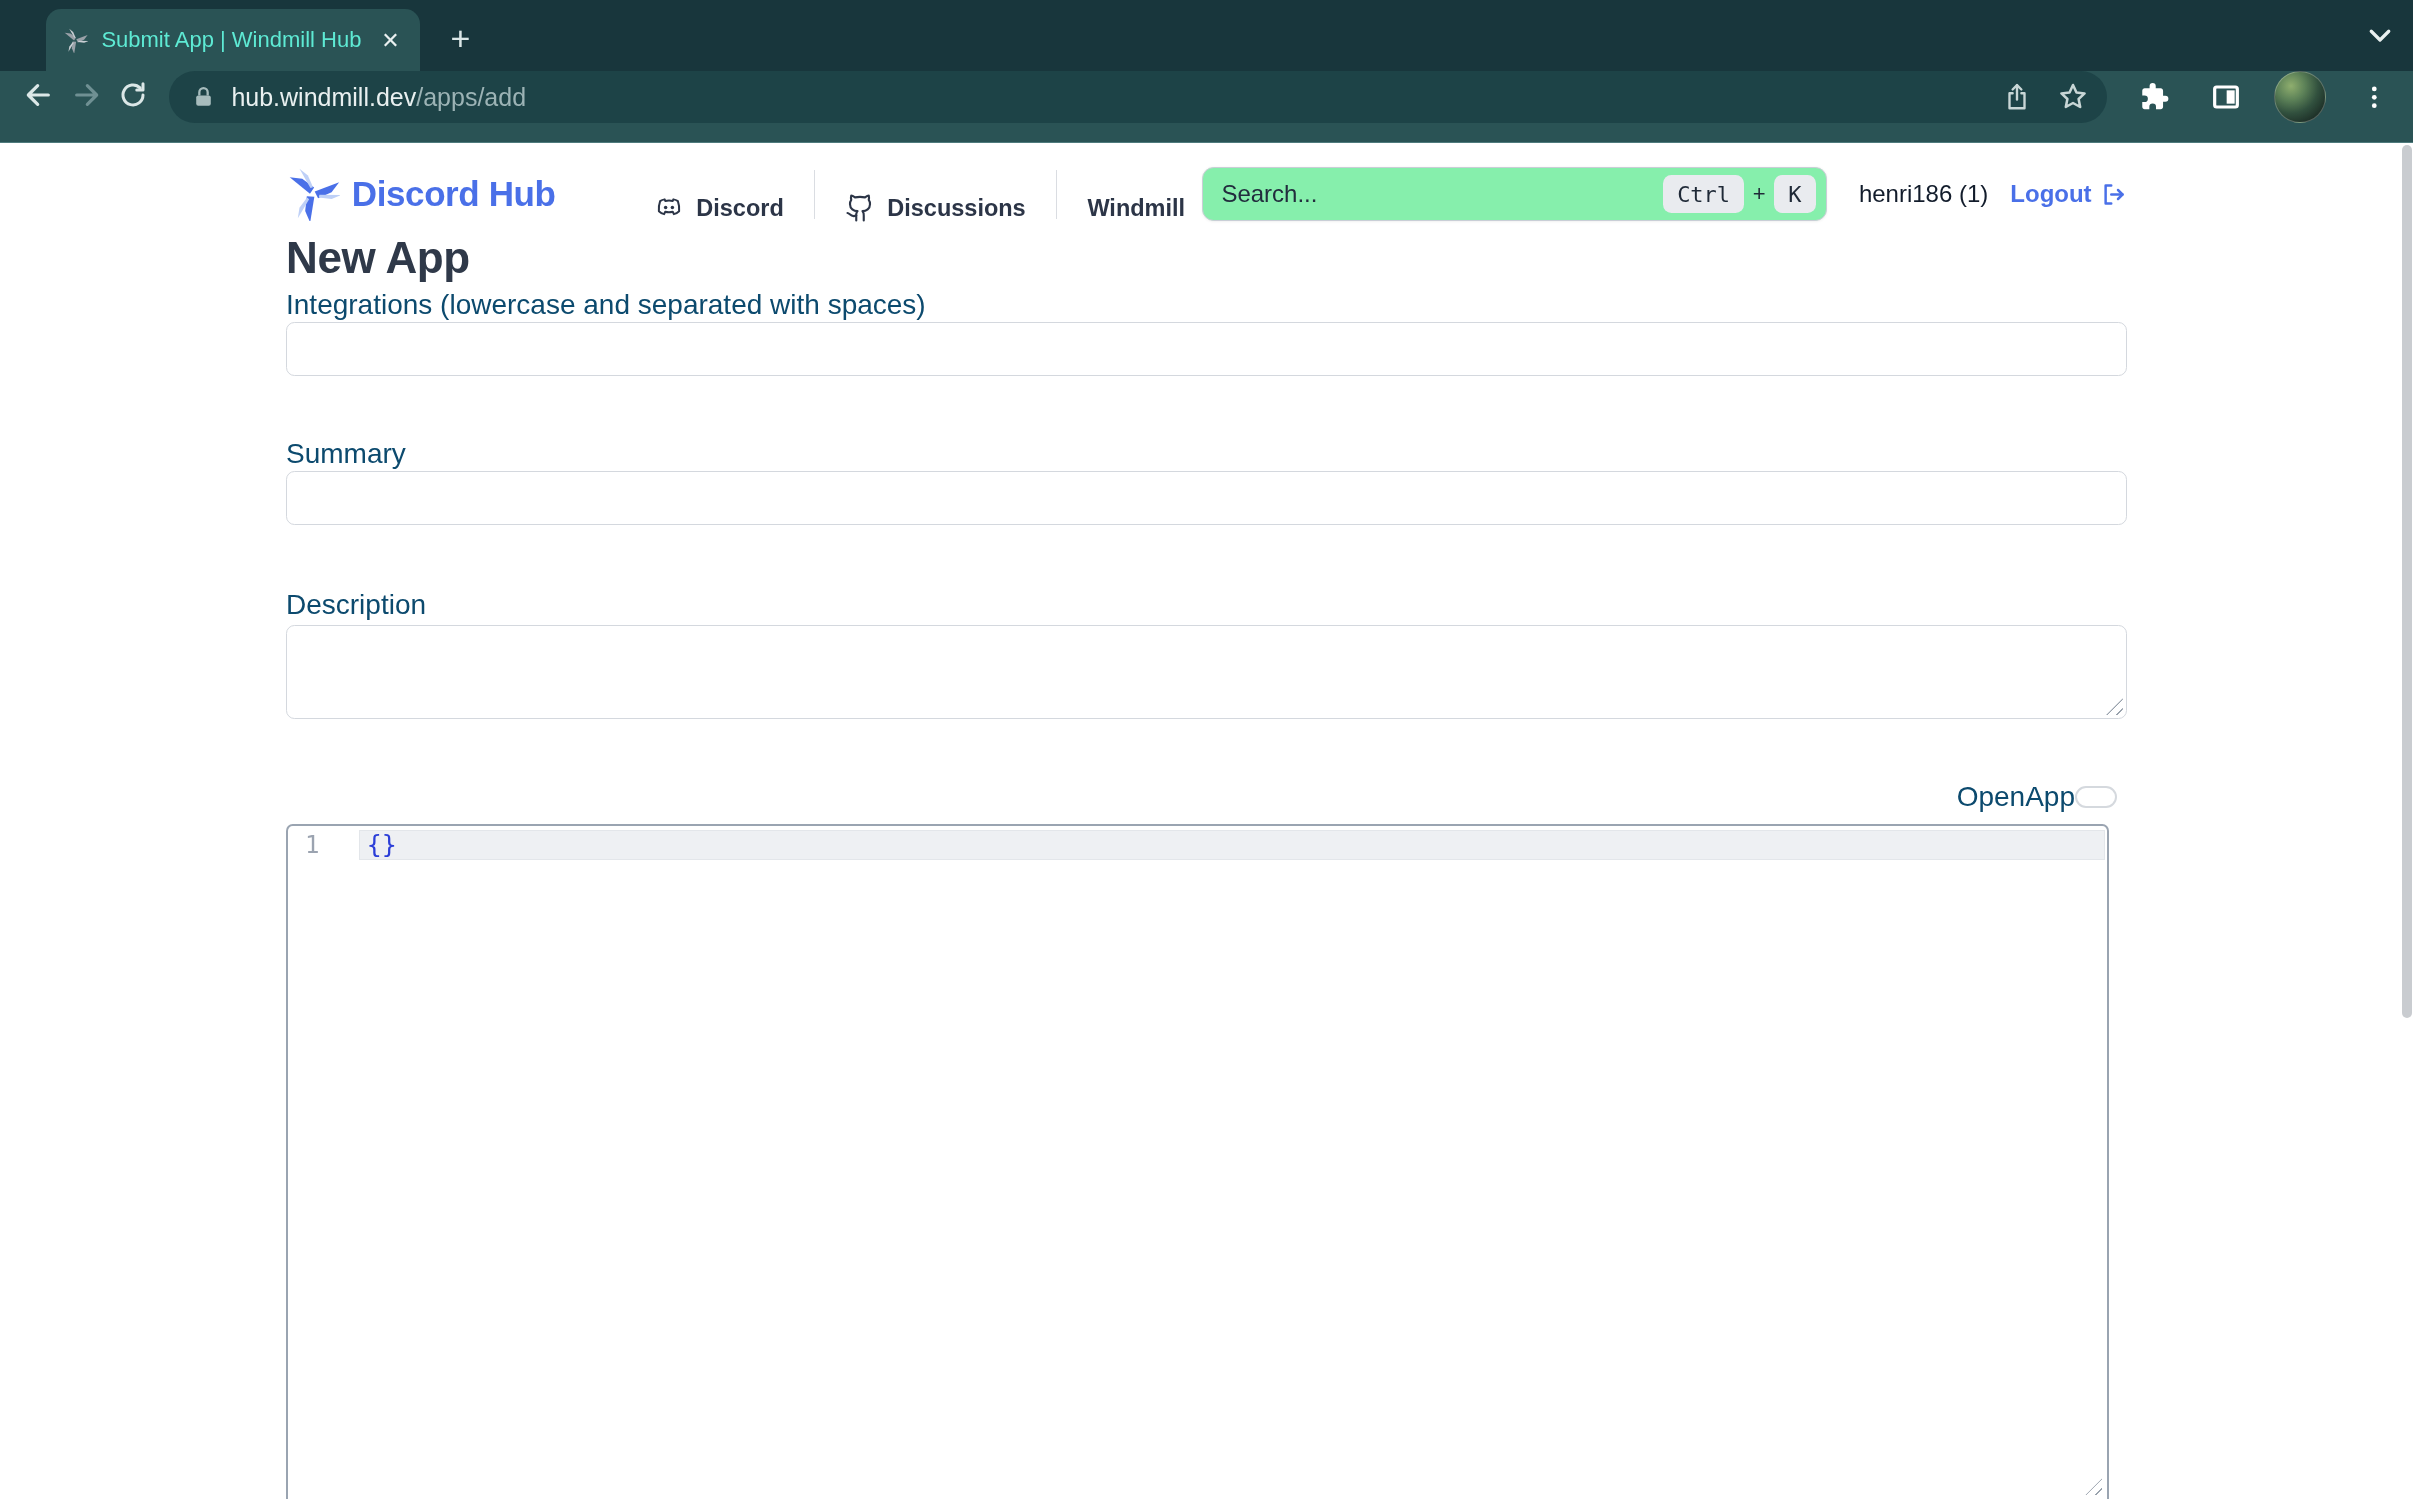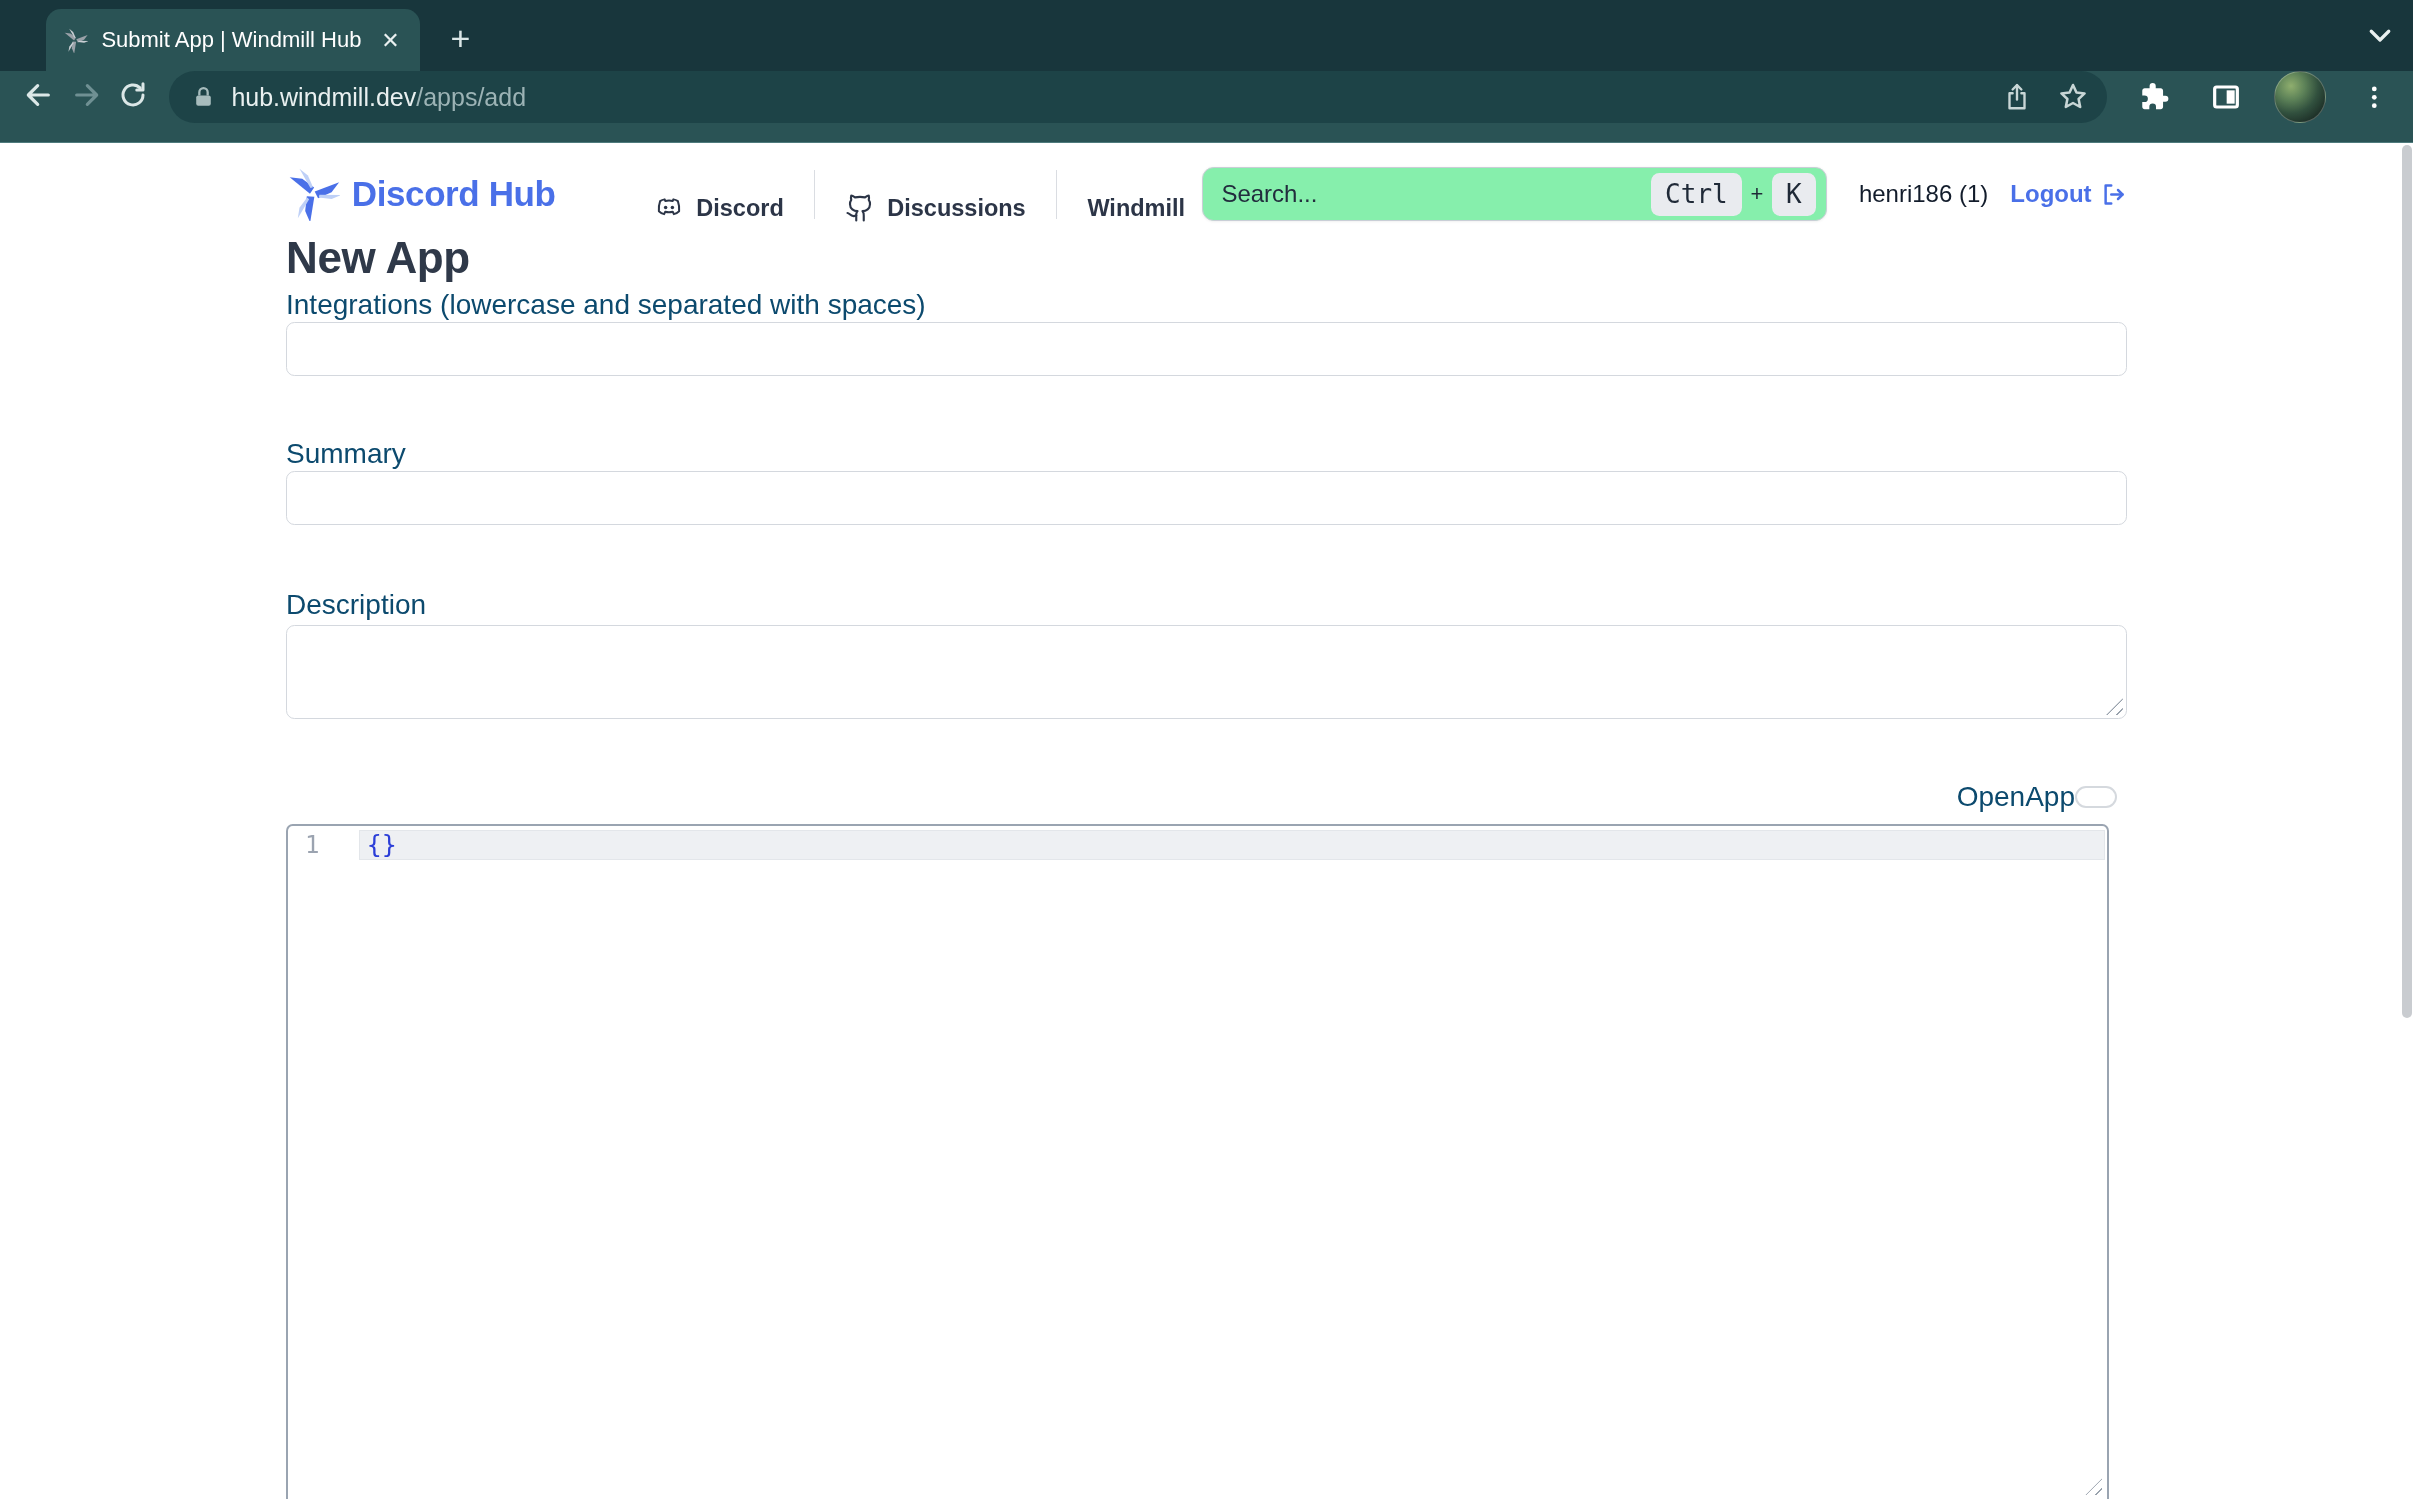--- a/index.html
+++ b/index.html
@@ -5,21 +5,21 @@
   * { margin:0; padding:0; box-sizing:border-box; }
   html,body { width:2413px; height:1507px; overflow:hidden; }
   body { font-family:"Liberation Sans", sans-serif; background:#fff; }
 
   .screen { width:2413px; height:1507px; display:flex; flex-direction:column; }
 
   
   .tabstrip { height:71px; background:#18363c; display:flex; align-items:flex-end; padding-left:46px; position:relative; }
   .tab { width:374px; height:62px; background:#2a5355; border-radius:15px 15px 0 0; display:flex; align-items:center; padding:0 17px; }
   .tab-favicon { width:25px; height:25px; flex:0 0 auto; }
-  .tab-title { flex:1; margin-left:13.4px; font-size:22px; color:#ffffff; white-space:nowrap; overflow:hidden; }
+  .tab-title { flex:1; margin-left:13.4px; font-size:22px; color:#5eead4; white-space:nowrap; overflow:hidden; }
   .tab-close { width:25px; height:25px; color:#e9f0f0; font-size:22px; line-height:25px; text-align:center; }
   .newtab { margin-left:23.5px; margin-bottom:15px; width:34px; height:34px; color:#dbe7e7; font-size:34px; line-height:32px; font-weight:300; text-align:center; }
   .tabstrip-chevron { position:absolute; right:18.5px; top:20px; width:30px; height:30px; }
 
   .toolbar { height:72px; background:#2a5355; display:flex; align-items:flex-start; padding:0 15px; border-bottom:1.7px solid #4f7b7d; }
   .chrome-btn { width:47px; height:47px; display:flex; align-items:center; justify-content:center; flex:0 0 auto; }
   .omnibox { flex:1; height:52px; background:#1d4347; border-radius:26px; margin:0 13.4px; display:flex; align-items:center; padding:0 17px 0 22px; }
   .lock { width:25px; height:25px; flex:0 0 auto; }
   .url { margin-left:15px; font-size:25px; white-space:nowrap; }
   .url .host { color:#e9f0f0; font-weight:500; }
@@ -44,21 +44,21 @@
 
   .nav { display:flex; align-items:center; margin-left:99px; }
   .nav-item { display:flex; align-items:center; gap:11.8px; font-size:23.5px; font-weight:600; color:#2c3547; cursor:pointer;margin-top:28px; }
   .nav-sep { width:1.7px; height:49px; background:#dadde2; margin:0 30px; }
   .nav-icon { width:30px; height:30px; }
 
   .search { margin-left:auto; width:625px; height:54px; border:1.7px solid #c9ced6; border-radius:11.8px; background:#86efac;
     display:flex; align-items:center; padding:0 10px 0 18.5px; box-shadow:0 0.8px 2.5px rgba(0,0,0,.06); }
   .search input { flex:1; border:none; outline:none; font-size:24px; color:#1f2937; font-family:"Liberation Sans",sans-serif; min-width:0; background:transparent; }
   .search input::placeholder { color:#222c3d; opacity:1; }
-  .kbd { background:#e9ebef; border-radius:8.4px; padding:6.7px 14.3px; font-family:"DejaVu Sans Mono",monospace; font-size:26px; color:#1f2937; }
+  .kbd { background:#e9ebef; border-radius:8.4px; padding:6.7px 14.3px; font-family:"DejaVu Sans Mono",monospace; font-size:22px; color:#1f2937; }
   .kbd-plus { margin:0 8.4px; font-size:22px; color:#1f2937; }
 
   .user { margin-left:32px; display:flex; align-items:center;justify-content:space-between; }
   .username { font-size:24px; color:#121c2b; }
   .logout { margin-left:22px; display:flex; align-items:center; gap:8.4px; font-size:24px; font-weight:600; color:#4a70e8; cursor:pointer; }
   .logout-icon { width:27px; height:27px; }
 
   .page-title { margin-top:11px; font-size:44px; line-height:49px; font-weight:800; color:#2f3949; letter-spacing:-0.4px; }
 
   .field-label { font-size:28px; line-height:35px; color:#0c4a6e; }

